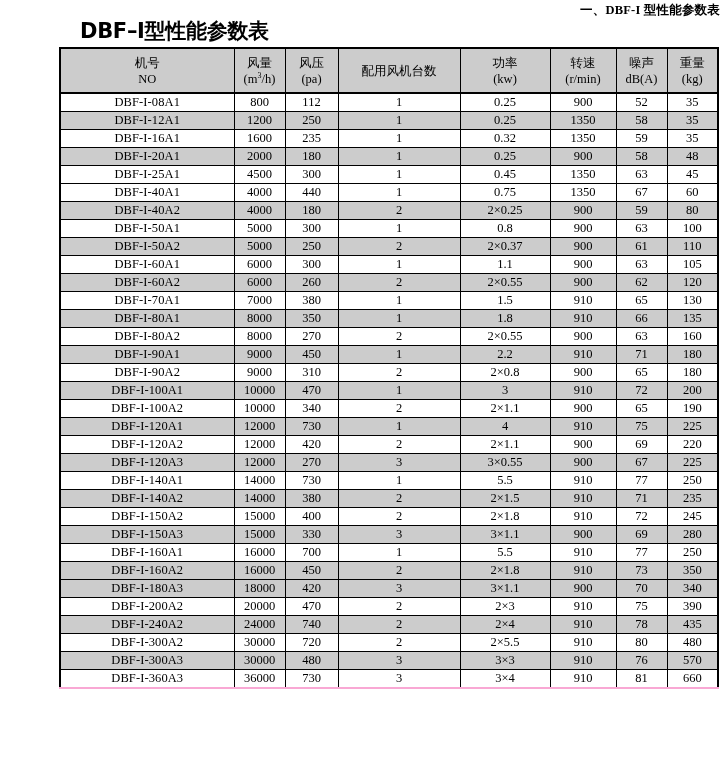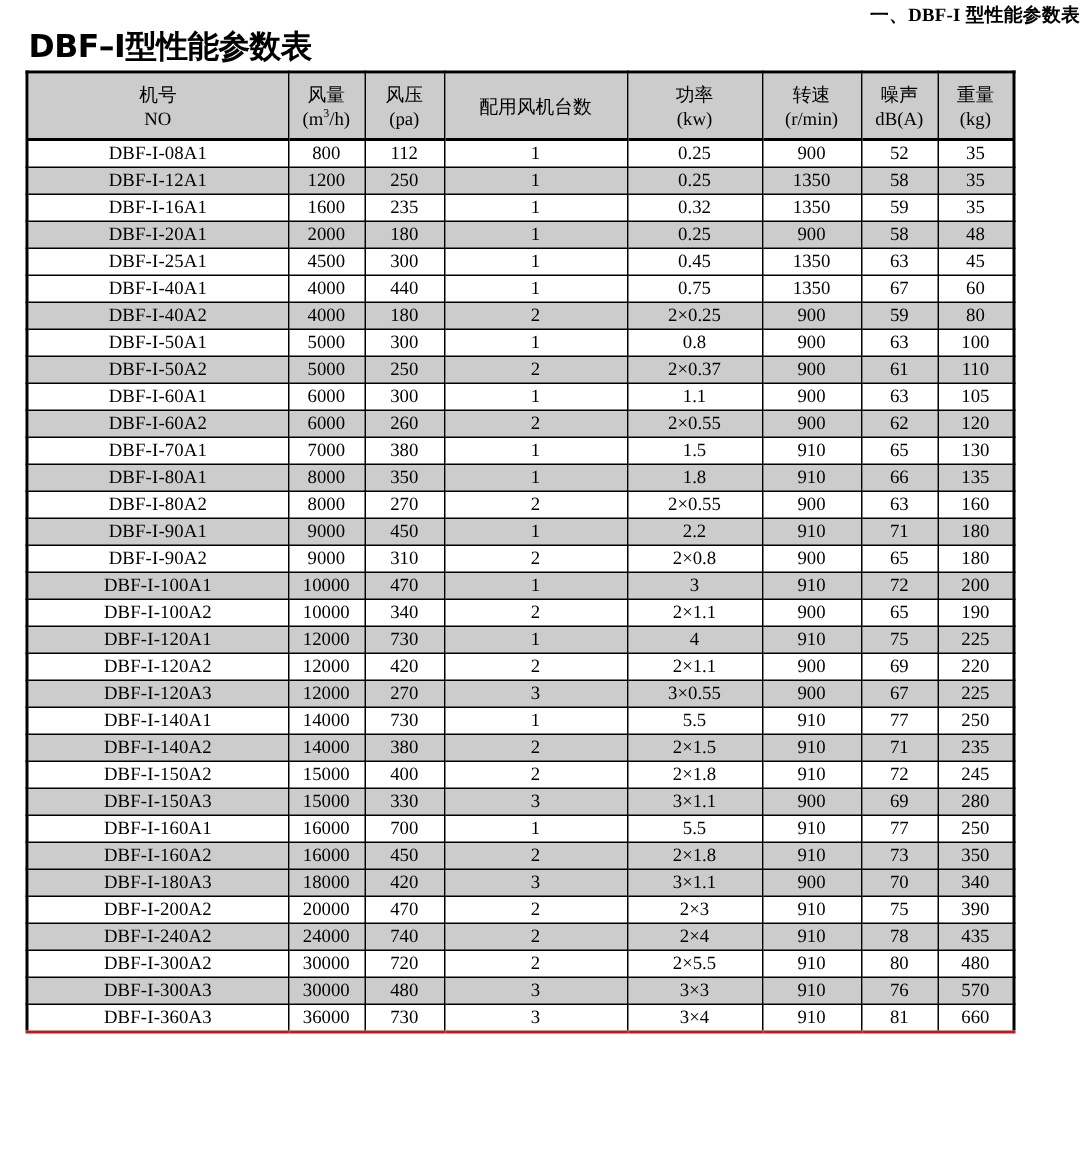--- a/index.html
+++ b/index.html
@@ -28,26 +28,27 @@
     padding: 2px 0 0 4px;
     letter-spacing: 0.2px;
     white-space: nowrap;
     text-align: right;
   }
   .main-title {
     font-family: "DejaVu Sans", "Liberation Sans", sans-serif;
     font-size: 21px;
     font-weight: bold;
     line-height: 26px;
-    padding-left: 19px;
+    padding-left: 56px;
     letter-spacing: -0.3px;
     white-space: nowrap;
+    margin-left: 24px;
   }
   .table-wrap {
-    padding-left: 17px;
+    padding-left: 59px;
     padding-top: 3px;
   }
   table.spec {
     border-collapse: collapse;
     width: 638px;
     table-layout: fixed;
     border: 2px solid #000000;
   }
   table.spec col.c-model   { width: 174px; }
   table.spec col.c-airflow { width: 51px; }
@@ -89,21 +90,21 @@
   }
   .hd-single {
     display: block;
     font-family: "DejaVu Sans", "Liberation Sans", sans-serif;
     font-size: 12.5px;
     line-height: 17px;
   }
   table.spec tbody tr { height: 18px; }
   table.spec tbody tr.shaded td { background: #cccccc; }
   table.spec tbody tr.plain td { background: #ffffff; }
-  table.spec tbody tr:last-child td { border-bottom: 2px solid #b91c1c; }
+  table.spec tbody tr:last-child td { border-bottom: 2px solid #f9a8d4; }
   td.model { letter-spacing: 0.1px; }
   sup.exp { font-size: 8px; vertical-align: super; line-height: 0; }
 </style>
 </head>
 <body>
 
 <div class="page">
 
   <div class="section-heading">一、DBF-I 型性能参数表</div>
 

